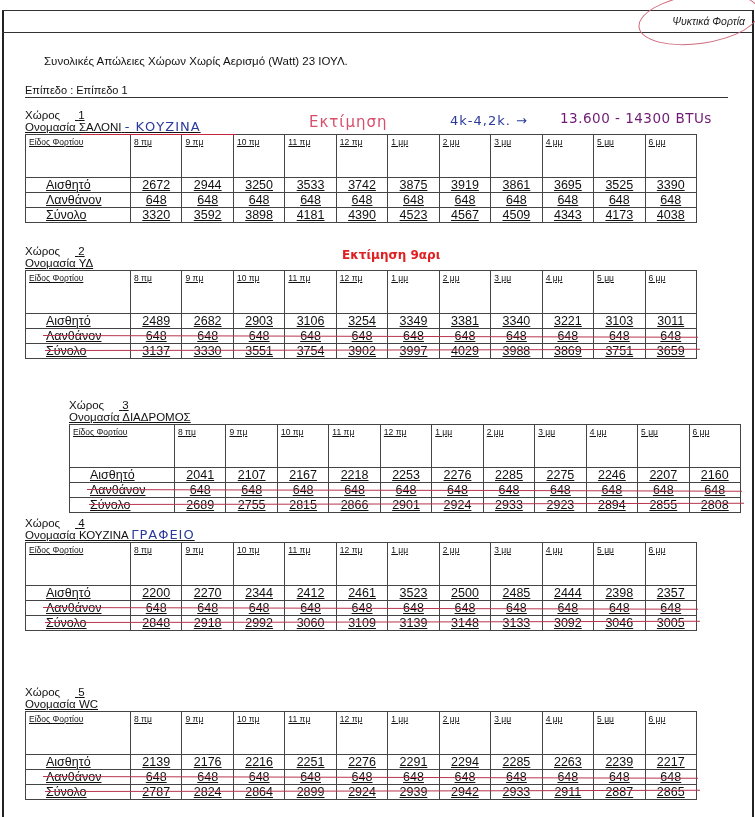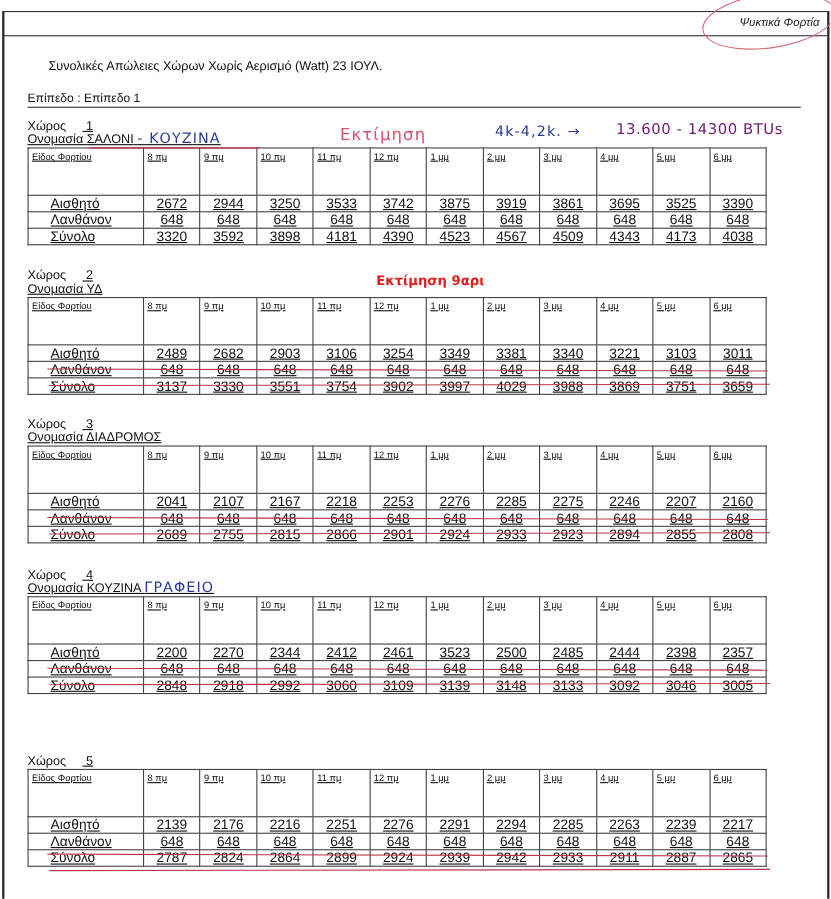--- a/index.html
+++ b/index.html
@@ -218,21 +218,21 @@
             <td>3988</td>
             <td>3869</td>
             <td>3751</td>
             <td>3659</td>
           </tr>
       </tbody>
     </table>
   <div class="strike-line" style="left: 18px; top: 89px; width: 655px; transform: rotate(0.15deg);"></div>
       <div class="strike-line" style="left: 20px; top: 104px; width: 655px; transform: rotate(-0.1deg);"></div>
     </div>
-    <div class="room" style="top: 381px;">
+    <div class="room" style="top: 400px; margin-left: 44px;">
     <div class="room-head">
       <span class="lbl">Χώρος</span>
       <span>3</span>
     </div>
     <div class="room-head room-name-line">
       <span>Ονομασία  </span>
       <span>ΔΙΑΔΡΟΜΟΣ</span>
       <span class="hand-blue"></span>
     </div>
     <table class="loads">
@@ -375,20 +375,25 @@
       </tbody>
     </table>
   <div class="strike-line" style="left: 18px; top: 89px; width: 655px; transform: rotate(0.15deg);"></div>
       <div class="strike-line" style="left: 20px; top: 104px; width: 655px; transform: rotate(-0.1deg);"></div>
     </div>
     <div class="room" style="top: 687px;">
     <div class="room-head">
       <span class="lbl">Χώρος</span>
       <span>5</span>
     </div>
+    <div class="room-head room-name-line">
+      <span>Ονομασία  </span>
+      <span>WC</span>
+      <span class="hand-blue"></span>
+    </div>
     <table class="loads">
       <colgroup>
           <col class="c0">
         </colgroup>
       <tbody>
         <tr class="hdr">
             <td>Είδος Φορτίου</td>
             <td>8 πμ</td>
             <td>9 πμ</td>
             <td>10 πμ</td>

